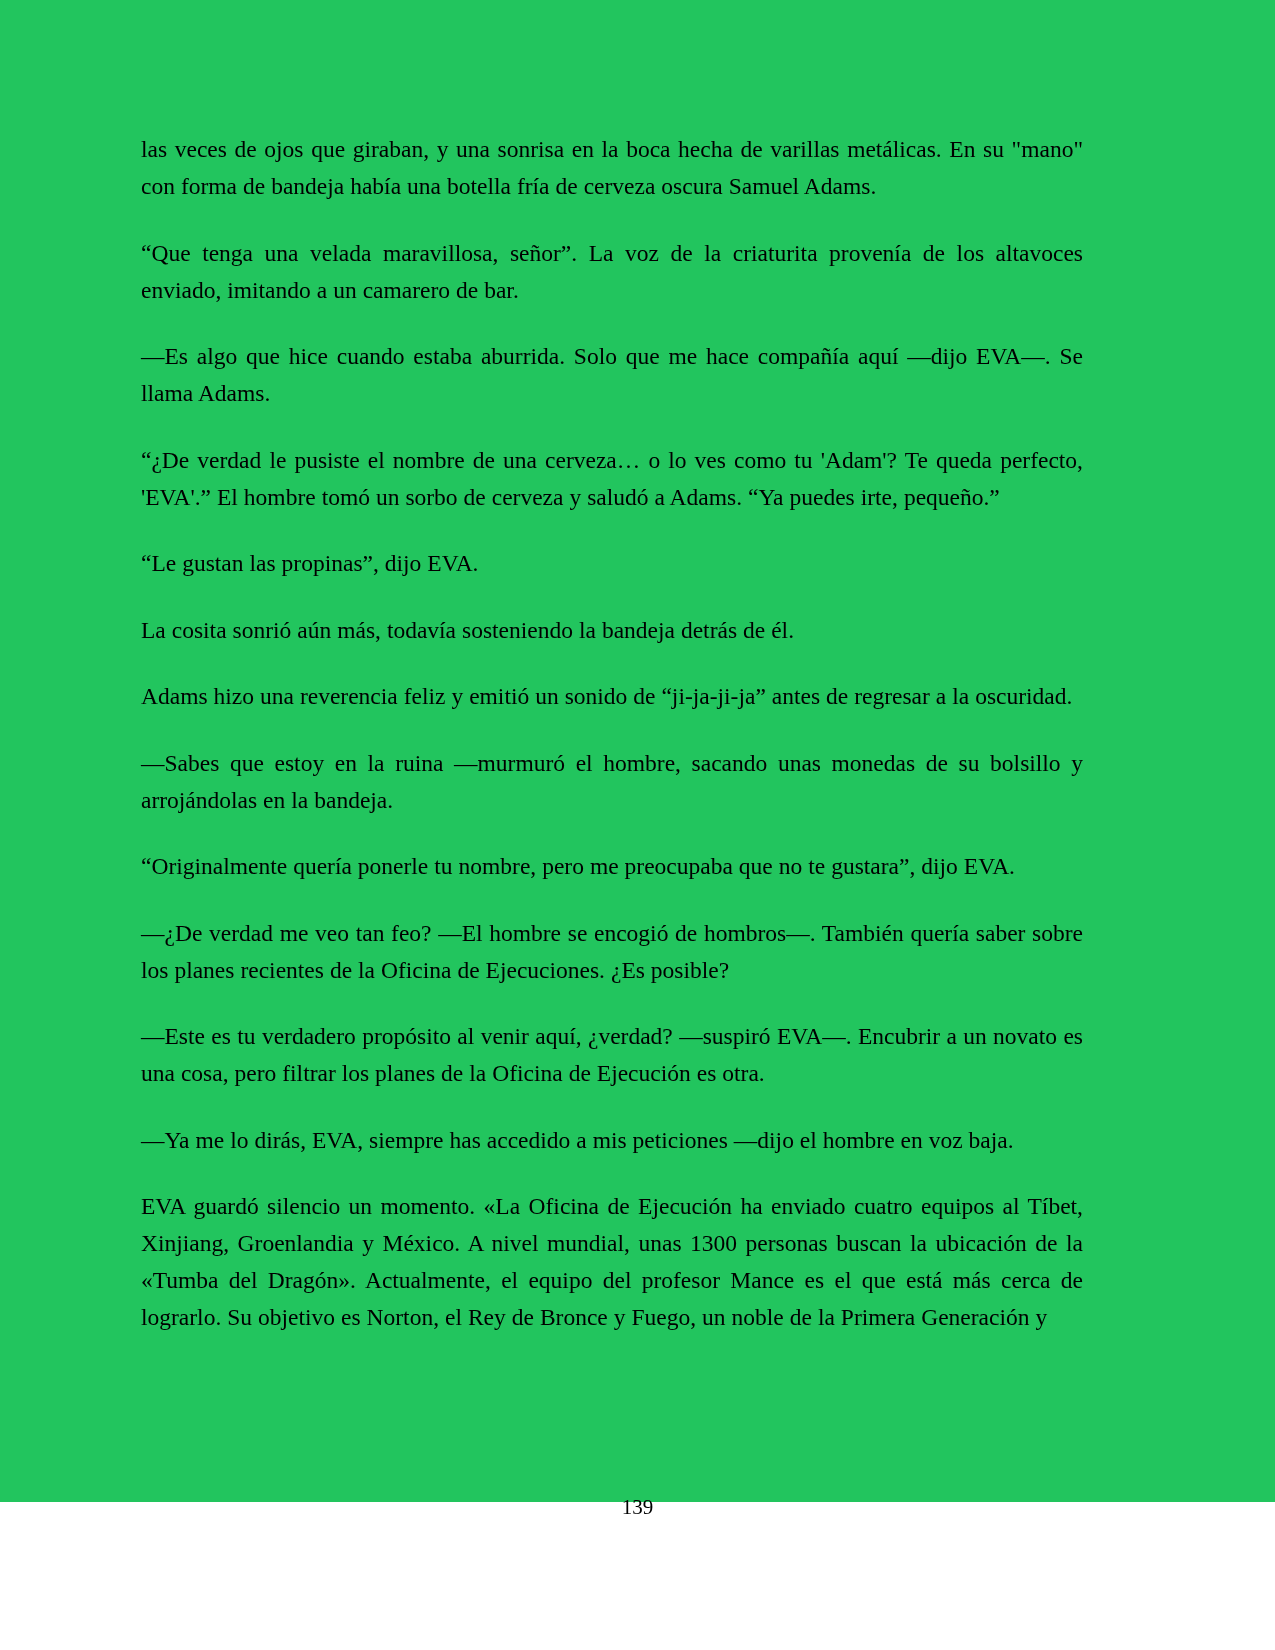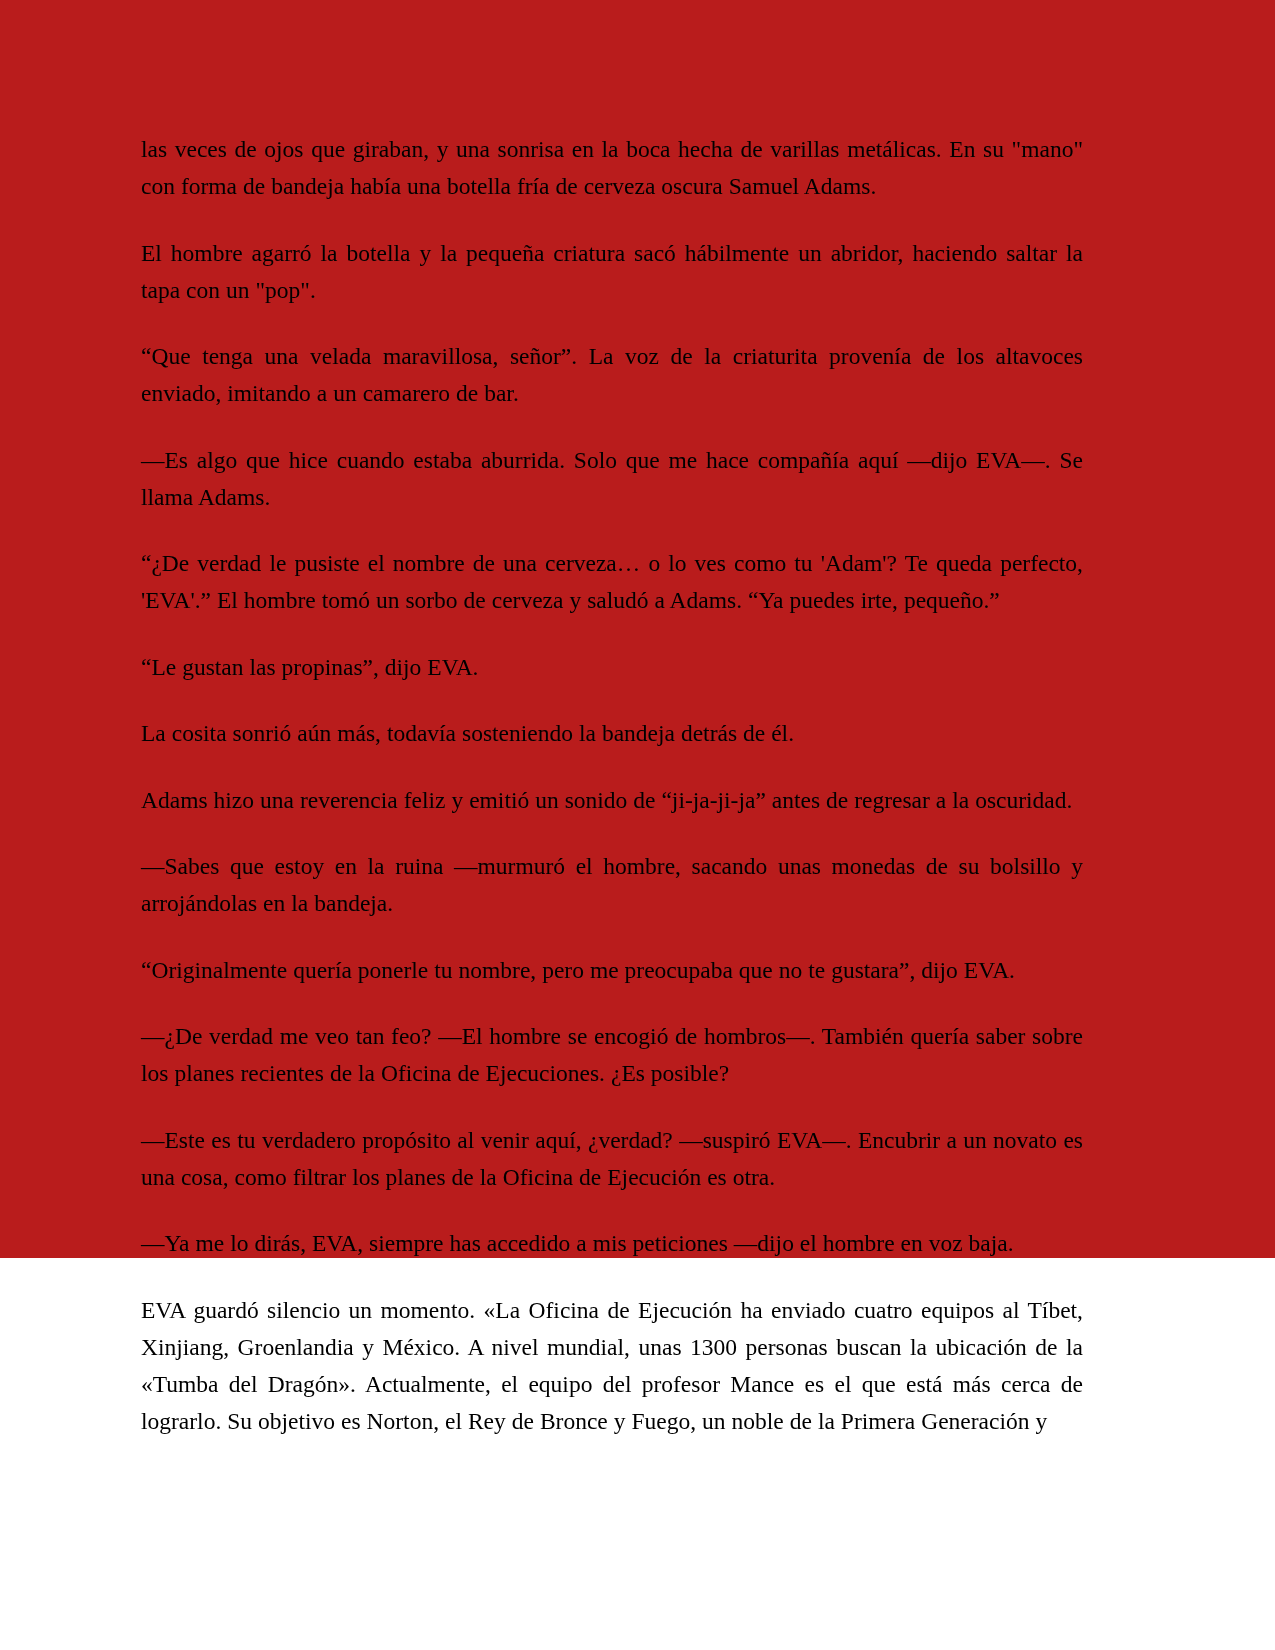--- a/index.html
+++ b/index.html
@@ -12,22 +12,22 @@
     width: 1275px;
     height: 1650px;
     font-family: "Liberation Serif", "DejaVu Serif", serif;
     color: #000000;
     position: relative;
     overflow: hidden;
   }
   .page {
     position: relative;
     width: 1275px;
-    height: 1258px;
-    background: #b91c1c;
+    height: 1502px;
+    background: #22c55e;
     box-sizing: border-box;
   }
   .content {
     position: absolute;
     left: 141px;
     top: 131px;
     width: 942px;
   }
   p.para {
     margin: 0 0 29.5px 0;
@@ -52,27 +52,27 @@
     line-height: 26px;
     font-family: "Liberation Serif", "DejaVu Serif", serif;
   }
 </style>
 </head>
 <body>
 
 <div class="page">
   <div class="content">
     <p class="para">las veces de ojos que giraban, y una sonrisa en la boca hecha de varillas metálicas. En su "mano" con forma de bandeja había una botella fría de cerveza oscura Samuel Adams.</p>
-    <p class="para">El hombre agarró la botella y la pequeña criatura sacó hábilmente un abridor, haciendo saltar la tapa con un "pop".</p>
     <p class="para">“Que tenga una velada maravillosa, señor”. La voz de la criaturita provenía de los altavoces enviado, imitando a un camarero de bar.</p>
     <p class="para">—Es algo que hice cuando estaba aburrida. Solo que me hace compañía aquí —dijo EVA—. Se llama Adams.</p>
     <p class="para">“¿De verdad le pusiste el nombre de una cerveza… o lo ves como tu 'Adam'? Te queda perfecto, 'EVA'.” El hombre tomó un sorbo de cerveza y saludó a Adams. “Ya puedes irte, pequeño.”</p>
     <p class="para">“Le gustan las propinas”, dijo EVA.</p>
     <p class="para">La cosita sonrió aún más, todavía sosteniendo la bandeja detrás de él.</p>
     <p class="para">Adams hizo una reverencia feliz y emitió un sonido de “ji-ja-ji-ja” antes de regresar a la oscuridad.</p>
     <p class="para">—Sabes que estoy en la ruina —murmuró el hombre, sacando unas monedas de su bolsillo y arrojándolas en la bandeja.</p>
     <p class="para">“Originalmente quería ponerle tu nombre, pero me preocupaba que no te gustara”, dijo EVA.</p>
     <p class="para">—¿De verdad me veo tan feo? —El hombre se encogió de hombros—. También quería saber sobre los planes recientes de la Oficina de Ejecuciones. ¿Es posible?</p>
-    <p class="para">—Este es tu verdadero propósito al venir aquí, ¿verdad? —suspiró EVA—. Encubrir a un novato es una cosa, como filtrar los planes de la Oficina de Ejecución es otra.</p>
+    <p class="para">—Este es tu verdadero propósito al venir aquí, ¿verdad? —suspiró EVA—. Encubrir a un novato es una cosa, pero filtrar los planes de la Oficina de Ejecución es otra.</p>
     <p class="para">—Ya me lo dirás, EVA, siempre has accedido a mis peticiones —dijo el hombre en voz baja.</p>
     <p class="para">EVA guardó silencio un momento. «La Oficina de Ejecución ha enviado cuatro equipos al Tíbet, Xinjiang, Groenlandia y México. A nivel mundial, unas 1300 personas buscan la ubicación de la «Tumba del Dragón». Actualmente, el equipo del profesor Mance es el que está más cerca de lograrlo. Su objetivo es Norton, el Rey de Bronce y Fuego, un noble de la Primera Generación y</p>
   </div>
+  <div class="page-number">139</div>
 </div>
 
 </body></html>

